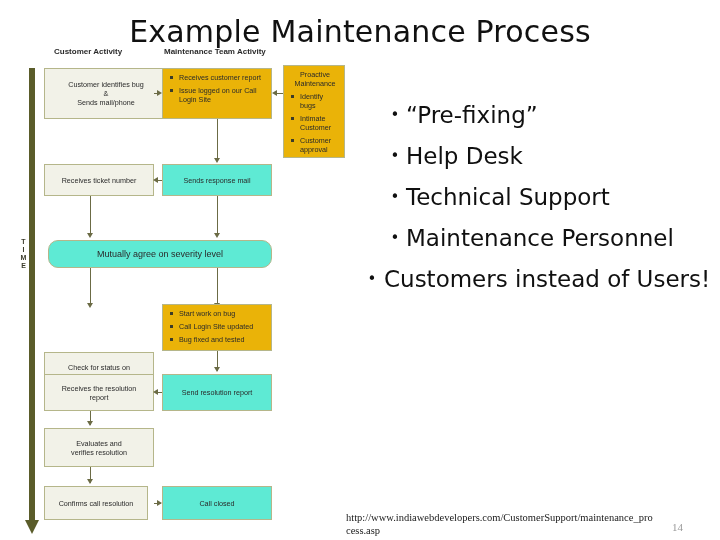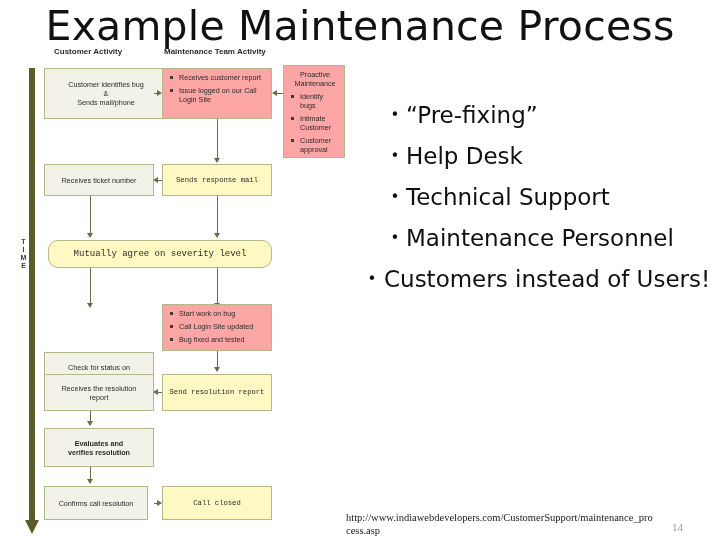--- a/index.html
+++ b/index.html
@@ -13,24 +13,24 @@
     position: relative;
     overflow: hidden;
     font-family: "Liberation Sans", sans-serif;
     color: #000000;
   }
 
   
   #slide-title {
     position: absolute;
     left: 0;
-    top: 2px;
+    top: 14px;
     width: 720px;
     text-align: center;
-    font-size: 41px;
+    font-size: 30px;
     font-weight: 400;
     letter-spacing: 0.2px;
     color: #111111;
     font-family: "DejaVu Sans", sans-serif;
   }
 
   
   #diagram {
     position: absolute;
     left: 16px;
@@ -90,28 +90,28 @@
     font-size: 7.2px;
     line-height: 9px;
     color: #2a2a2a;
     display: flex;
     align-items: center;
     justify-content: center;
     text-align: center;
     padding: 2px 3px;
   }
   .nbox.light { background: #f2f2e8; }
-  .nbox.dark  { background: #fef9c3; font-family: Liberation Mono, monospace; }
+  .nbox.dark  { background: #5eead4; }
   .nbox .txt { width: 100%; }
 
   .blist {
     position: absolute;
     box-sizing: border-box;
     border: 1px solid #b5b68a;
-    background: #fca5a5;
+    background: #eab308;
     font-size: 7.2px;
     line-height: 9px;
     color: #2a2a2a;
     padding: 4px 4px 4px 6px;
   }
   .blist .bl-item {
     position: relative;
     padding-left: 10px;
     margin-bottom: 4px;
     text-align: left;
@@ -316,21 +316,21 @@
       <div>report</div>
     </div>
   </div>
 
   <div class="hline" style="left:139px; top:352px; width:7px;"></div>
   <div class="arrow-left" style="left:137px; top:349px;"></div>
 
   <div class="vline" style="left:74px; top:371px; height:14px;"></div>
   <div class="arrow-down" style="left:71px; top:381px;"></div>
 
-  <div class="nbox light" style="left:28px; top:388px; width:110px; height:39px;font-weight:bold;">
+  <div class="nbox light" style="left:28px; top:388px; width:110px; height:39px;">
     <div class="txt">
       <div>Evaluates and</div>
       <div>verifies resolution</div>
     </div>
   </div>
 
   <div class="vline" style="left:74px; top:427px; height:16px;"></div>
   <div class="arrow-down" style="left:71px; top:439px;"></div>
 
   <div class="nbox light" style="left:28px; top:446px; width:104px; height:34px;">

